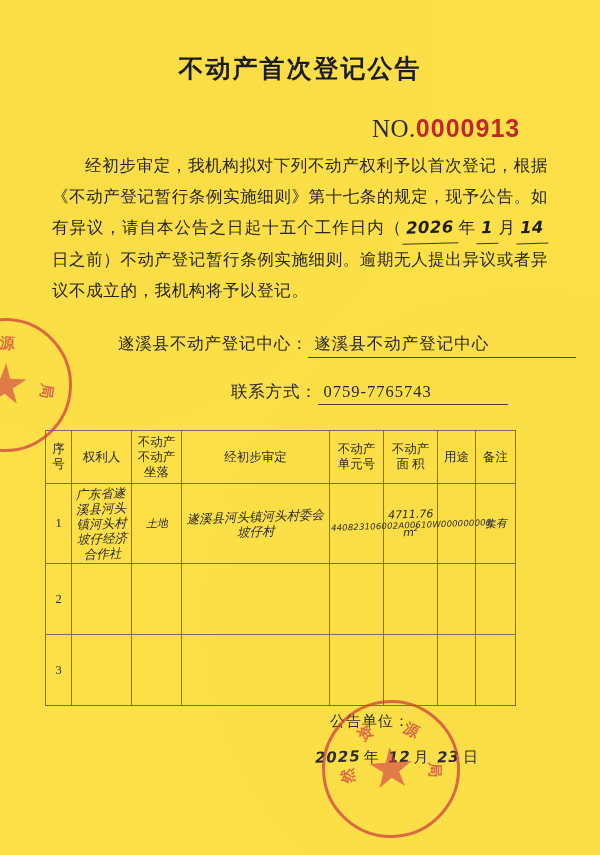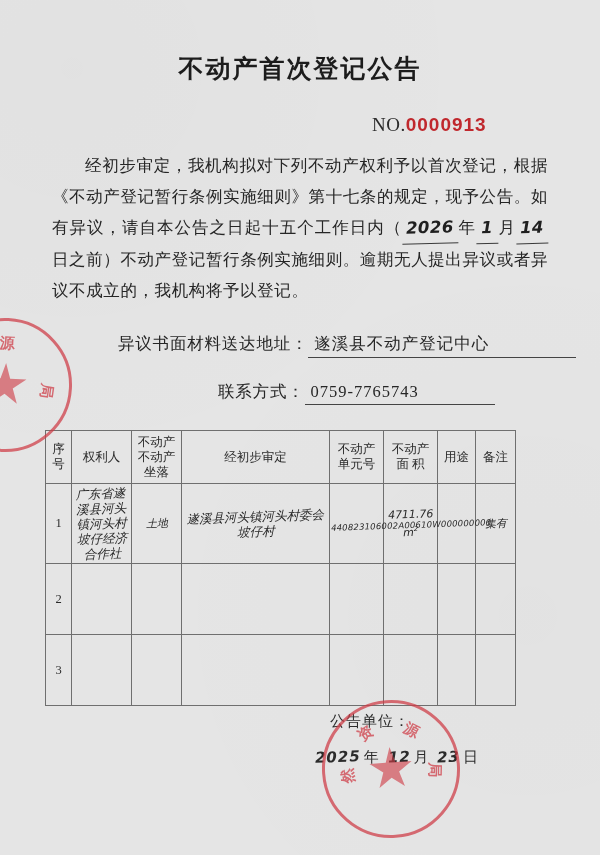--- a/index.html
+++ b/index.html
@@ -13,21 +13,21 @@
     position: relative;
     font-family: "Liberation Serif", "DejaVu Serif", serif;
     color: #2b2b2b;
     overflow: hidden;
   }
 
   
   .page {
     position: absolute;
     inset: 0;
-    background: #e5e5e5;
+    background: #fde047;
     text-decoration: underline;
   }
   .paper-noise {
     position: absolute;
     inset: 0;
     pointer-events: none;
     background:
       radial-gradient(circle at 12% 8%, rgba(0,0,0,0.015), transparent 45%),
       radial-gradient(circle at 88% 72%, rgba(0,0,0,0.012), transparent 50%);
   }
@@ -42,21 +42,21 @@
     font-weight: bold;
     letter-spacing: 2px;
     color: #1c1c1c;
     font-family: "Liberation Sans", "DejaVu Sans", sans-serif;
   }
 
   .docno {
     position: absolute;
     top: 114px;
     left: 372px;
-    font-size: 19px;
+    font-size: 25px;
     letter-spacing: 0.5px;
     color: #2b2b2b;
     font-family: "Liberation Serif", serif;
   }
   .docno .num {
     color: #c0282d;
     font-family: "Liberation Sans", sans-serif;
     font-weight: bold;
     letter-spacing: 1px;
   }
@@ -91,21 +91,21 @@
     transform: rotate(-1.5deg);
   }
 
   .field-row {
     position: absolute;
     font-size: 16.5px;
     letter-spacing: 0.8px;
     color: #262626;
   }
   .field-addr { top: 333px; left: 118px; }
-  .field-tel  { top: 381px; left: 218px; }
+  .field-tel  { top: 381px; left: 231px; }
   .field-val {
     display: inline-block;
     border-bottom: 1px solid #444;
     padding: 0 6px 2px 6px;
     letter-spacing: 1px;
   }
   .field-val.addr { min-width: 256px; }
   .field-val.tel  { min-width: 178px; font-family: "Liberation Serif", serif; }
 
   
@@ -236,21 +236,21 @@
 
   <div class="docno">
     <span>NO.</span><span class="num">0000913</span>
   </div>
 
   <div class="body-text">
     <span class="indent"></span><span>经初步审定，我机构拟对下列不动产权利予以首次登记，根据《不动产登记暂行条例实施细则》第十七条的规定，现予公告。如有异议，请自本公告之日起十五个工作日内（</span><span class="hand hand-u">2026</span><span>年</span><span class="hand hand-u">1</span><span>月</span><span class="hand hand-u">14</span><span>日之前</span><span>）不动产登记暂行条例实施细则。逾期无人提出异议或者异议不成立的，我机构将予以登记。</span>
   </div>
 
   <div class="field-row field-addr">
-    <span>异议书面材料送达地址：</span><span class="field-val addr">遂溪县不动产登记中心</span>
+    <span>遂溪县不动产登记中心：</span><span class="field-val addr">遂溪县不动产登记中心</span>
   </div>
 
   <div class="field-row field-tel">
     <span>联系方式：</span><span class="field-val tel">0759-7765743</span>
   </div>
 
   <table class="reg">
     <colgroup>
       <col class="col-no">
         <col class="col-owner">

